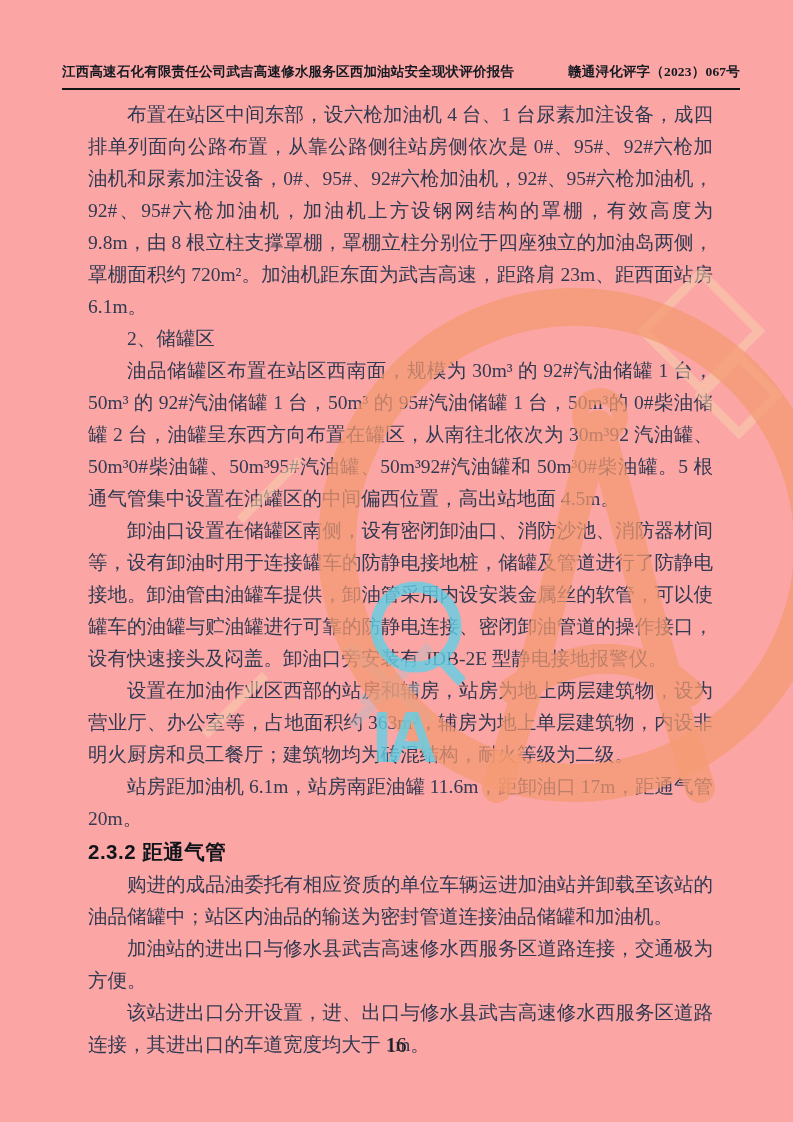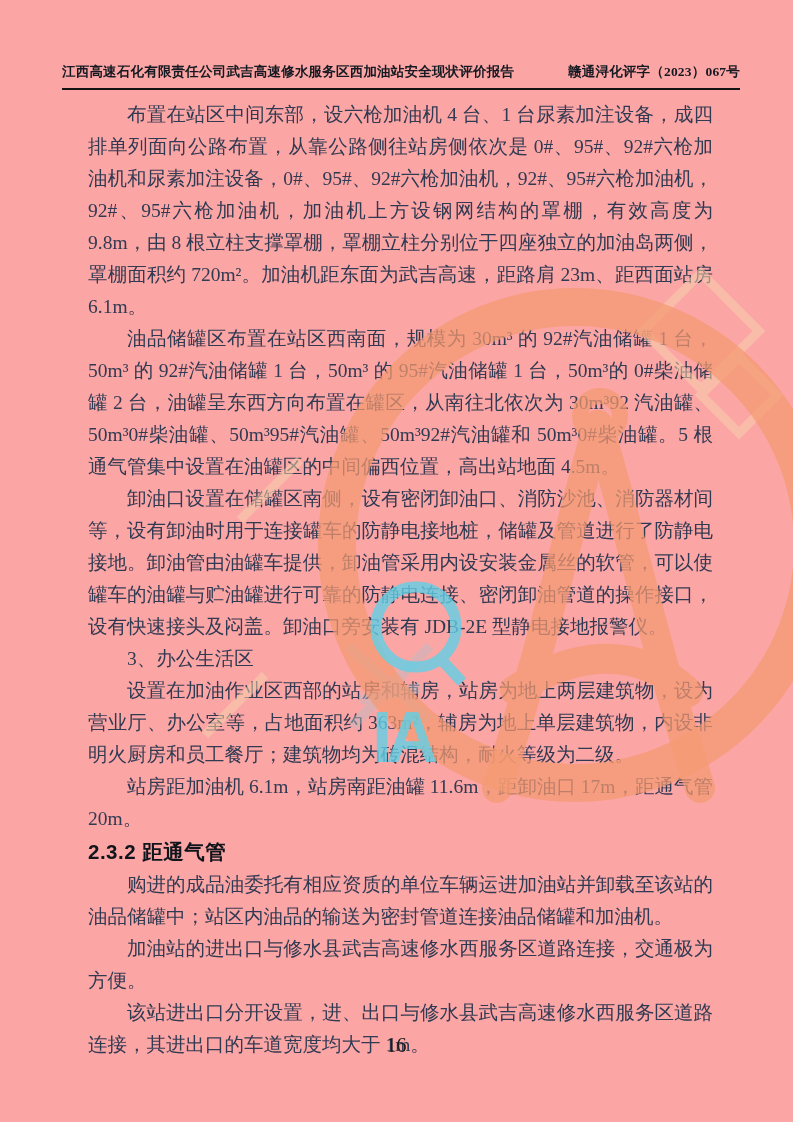--- a/index.html
+++ b/index.html
@@ -51,23 +51,23 @@
 <div class="page">
 
   <div class="header">
     <span>江西高速石化有限责任公司武吉高速修水服务区西加油站安全现状评价报告</span>
     <span>赣通浔化评字（2023）067号</span>
   </div>
   <div class="header-rule"></div>
 
   <div class="doc-body">
     <p class="para">布置在站区中间东部，设六枪加油机 4 台、1 台尿素加注设备，成四排单列面向公路布置，从靠公路侧往站房侧依次是 0#、95#、92#六枪加油机和尿素加注设备，0#、95#、92#六枪加油机，92#、95#六枪加油机，92#、95#六枪加油机，加油机上方设钢网结构的罩棚，有效高度为 9.8m，由 8 根立柱支撑罩棚，罩棚立柱分别位于四座独立的加油岛两侧，罩棚面积约 720m²。加油机距东面为武吉高速，距路肩 23m、距西面站房 6.1m。</p>
+    <p class="subhead">2、储罐区</p>
     <p class="para">油品储罐区布置在站区西南面，规模为 30m³ 的 92#汽油储罐 1 台，50m³ 的 92#汽油储罐 1 台，50m³ 的 95#汽油储罐 1 台，50m³的 0#柴油储罐 2 台，油罐呈东西方向布置在罐区，从南往北依次为 30m³92 汽油罐、50m³0#柴油罐、50m³95#汽油罐、50m³92#汽油罐和 50m³0#柴油罐。5 根通气管集中设置在油罐区的中间偏西位置，高出站地面 4.5m。</p>
     <p class="para">卸油口设置在储罐区南侧，设有密闭卸油口、消防沙池、消防器材间等，设有卸油时用于连接罐车的防静电接地桩，储罐及管道进行了防静电接地。卸油管由油罐车提供，卸油管采用内设安装金属丝的软管，可以使罐车的油罐与贮油罐进行可靠的防静电连接、密闭卸油管道的操作接口，设有快速接头及闷盖。卸油口旁安装有 JDB-2E 型静电接地报警仪。</p>
-    <p class="subhead">3、办公生活区</p>
     <p class="para">设置在加油作业区西部的站房和辅房，站房为地上两层建筑物，设为营业厅、办公室等，占地面积约 363m²，辅房为地上单层建筑物，内设非明火厨房和员工餐厅；建筑物均为砖混结构，耐火等级为二级。</p>
     <p class="para">站房距加油机 6.1m，站房南距油罐 11.6m，距卸油口 17m，距通气管 20m。</p>
     <h2 class="section">2.3.2 距通气管</h2>
     <p class="para">购进的成品油委托有相应资质的单位车辆运进加油站并卸载至该站的油品储罐中；站区内油品的输送为密封管道连接油品储罐和加油机。</p>
     <p class="para">加油站的进出口与修水县武吉高速修水西服务区道路连接，交通极为方便。</p>
     <p class="para">该站进出口分开设置，进、出口与修水县武吉高速修水西服务区道路连接，其进出口的车道宽度均大于 1m。</p>
   </div>
 
   <svg class="watermark" viewBox="0 0 793 1122" xmlns="http://www.w3.org/2000/svg" aria-hidden="true">
 

